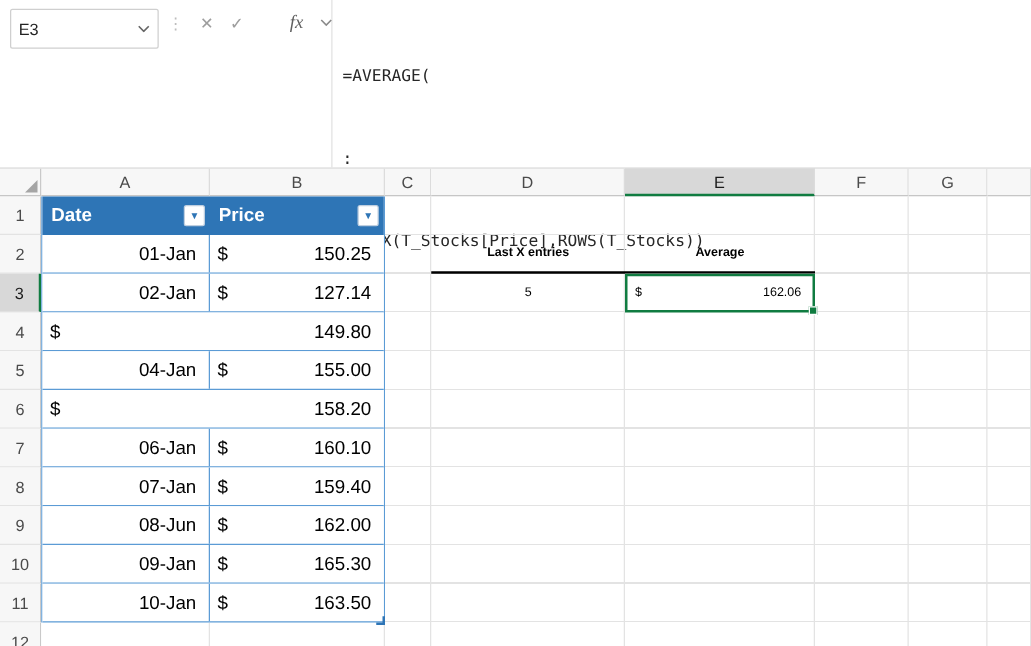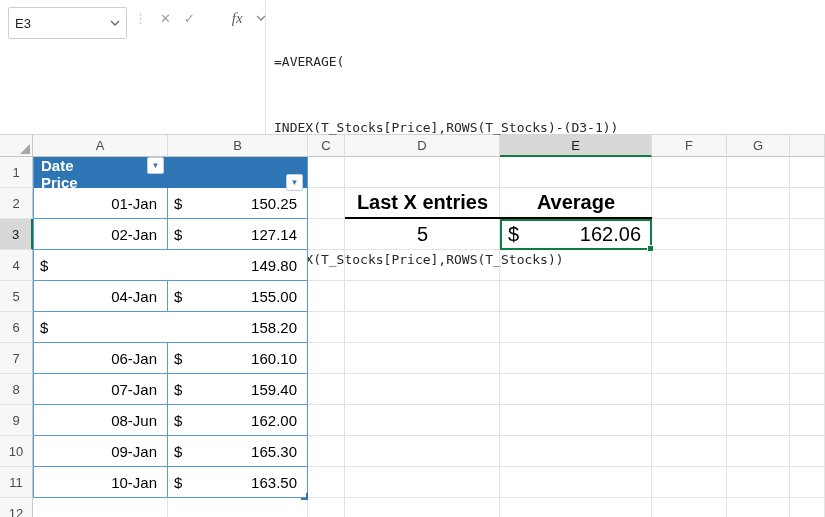--- a/index.html
+++ b/index.html
@@ -49,40 +49,40 @@
 
   .cells { position:relative; flex:1; background:
            repeating-linear-gradient(to bottom, transparent 0, transparent 30px,
                                      #E3E3E3 30px, #E3E3E3 31px); cursor:cell; }
   .vline { position:absolute; top:0; bottom:0; width:1px; background:#E3E3E3; }
 
   
   .stock-table { position:absolute; left:0; top:0; width:275px; height:341px;
                  border-left:1px solid #5B9BD5; border-right:1px solid #5B9BD5;
                  background:#fff; }
-  .t-header { display:flex; height:31px; background:#2E75B6;flex-direction:column; }
+  .t-header { display:flex; height:31px; background:#2E75B6; }
   .t-hcell { display:flex; align-items:center; padding-left:7px;
              color:#fff; font-weight:bold; font-size:15px; }
   .t-hcell .hlabel { color:#fff; }
   .filter-btn { margin-left:auto; margin-right:4px; width:17px; height:17px;
                 background:#fff; border:1px solid #BFCFE0; border-radius:2px;
                 display:flex; align-items:center; justify-content:center;
                 font-size:8px; color:#2E75B6; cursor:pointer; }
   .t-row { display:flex; height:31px; border-bottom:1px solid #5B9BD5; background:#fff; }
   .t-date { width:134px; border-right:1px solid #5B9BD5; display:flex;
             align-items:center; justify-content:flex-end; padding-right:10px;
             font-size:15px; color:#000; }
   .t-price { flex:1; display:flex; align-items:center;
              justify-content:space-between; padding:0 10px 0 6px;
              font-size:15px; color:#000; }
   .t-resize { position:absolute; right:-1px; bottom:-2px; width:7px; height:7px;
               border-right:2px solid #2E75B6; border-bottom:2px solid #2E75B6; }
 
   
-  .cell { position:absolute; display:flex; align-items:center; font-size:20px; color:#000;text-align:right; }
+  .cell { position:absolute; display:flex; align-items:center; font-size:10px; color:#000;text-align:right; }
   .cell.d2 { left:312px; top:31px; width:155px; height:31px;
              justify-content:center; font-weight:bold;
              border-bottom:2px solid #000; }
   .cell.e2 { left:467px; top:31px; width:152px; height:31px;
              justify-content:center; font-weight:bold;
              border-bottom:2px solid #000; }
   .cell.d3 { left:312px; top:62px; width:155px; height:31px; justify-content:center; }
   .cell.e3 { left:467px; top:62px; width:152px; height:31px;
              border:2px solid #107C41; background:#fff;
              justify-content:space-between; padding:0 9px 0 6px; }
@@ -107,21 +107,20 @@
         <span class="icon-x">✕</span>
         <span class="icon-check">✓</span>
         <span class="icon-fx">fx</span>
         <svg width="10" height="6" viewBox="0 0 10 6">
             <path d="M1 1l4 4 4-4" fill="none" stroke="#8a8a8a" stroke-width="1.3"></path>
           </svg>
       </div>
     </div>
     <div class="formula-pane">
       <div>=AVERAGE(</div>
-      <div>INDEX(T_Stocks[Price],ROWS(T_Stocks)-(D3-1))</div>
       <div>:</div>
       <div>INDEX(T_Stocks[Price],ROWS(T_Stocks))</div>
       <div>)</div>
     </div>
   </div>
 
   <div class="col-header-row">
     <div class="corner">
       <div class="tri"></div>
     </div>

